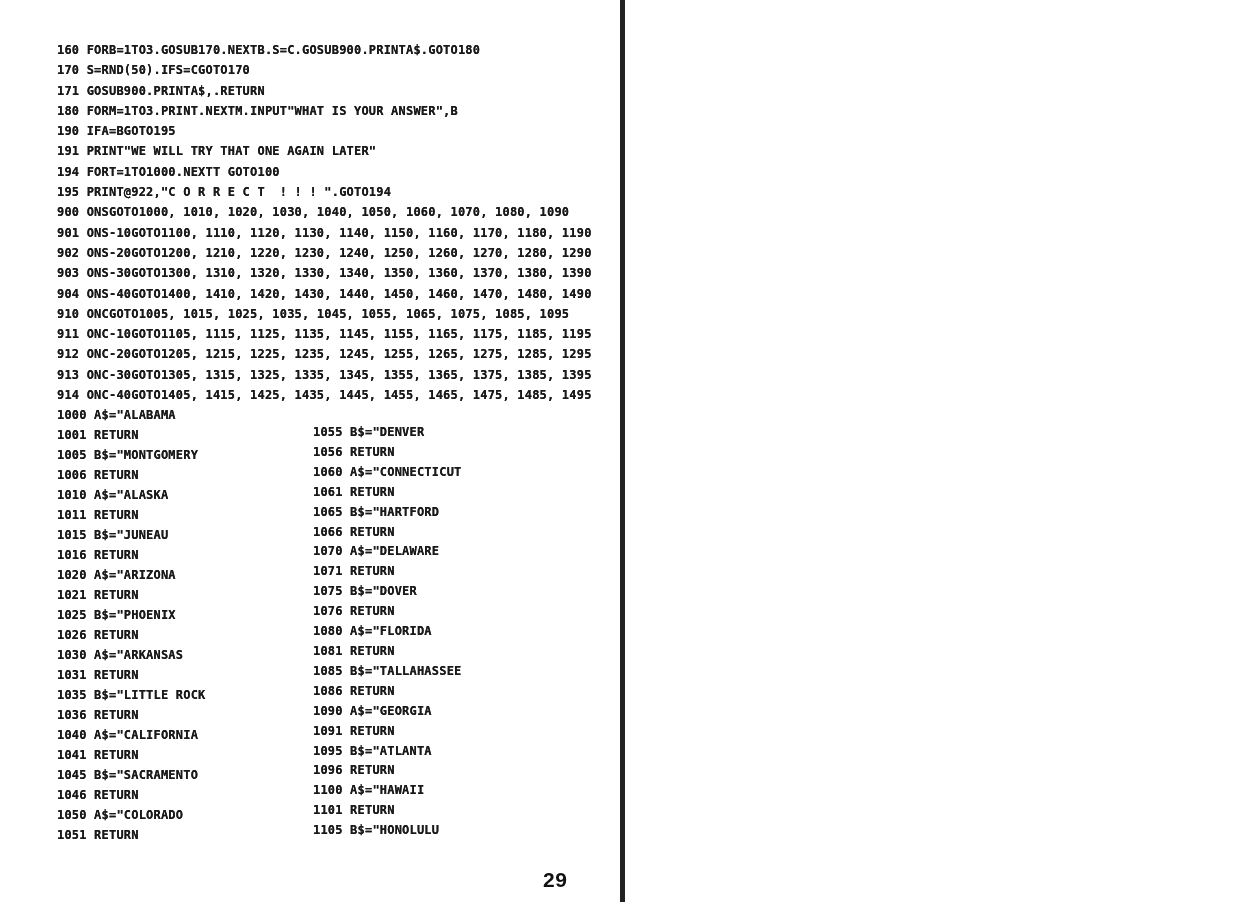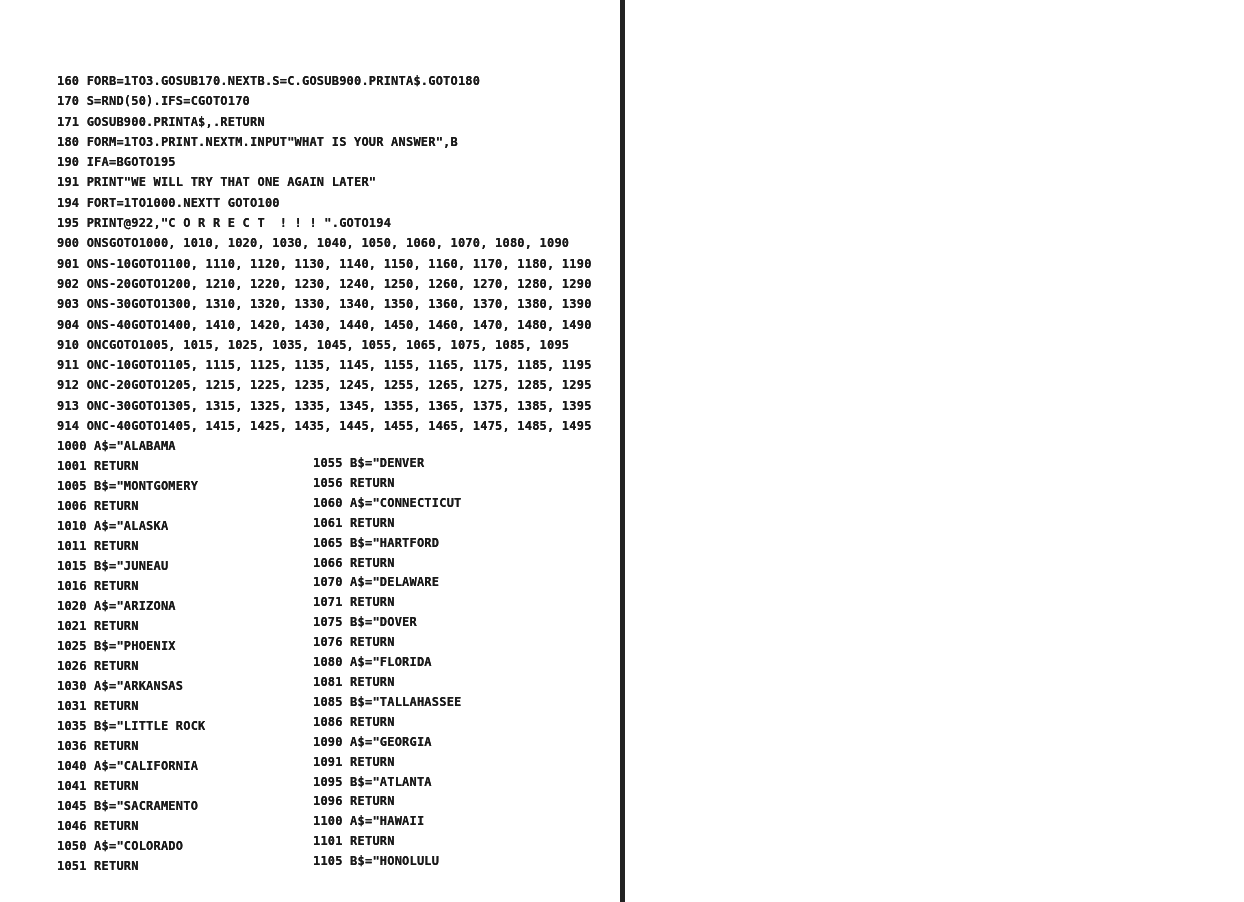--- a/index.html
+++ b/index.html
@@ -10,21 +10,21 @@
   *{margin:0;padding:0;box-sizing:border-box;}
   html,body{width:1244px;height:902px;}
   body{
     background:var(--paper);
     font-family:"DejaVu Sans Mono", monospace;
     position:relative;
     overflow:hidden;
   }
   .scan{position:absolute;inset:0;background:var(--paper);}
   .page{position:absolute;top:0;bottom:0;}
-  .page-left{left:0;width:644px;margin-top:31px;}
+  .page-left{left:0;width:644px;}
   .page-right{left:625px;right:0;}
   .divider{
     position:absolute;top:0;left:620px;width:5px;height:902px;
     background:var(--divider);
   }
   .code{
     position:absolute;
     color:var(--ink);
     font-weight:bold;
     font-size:12px;

